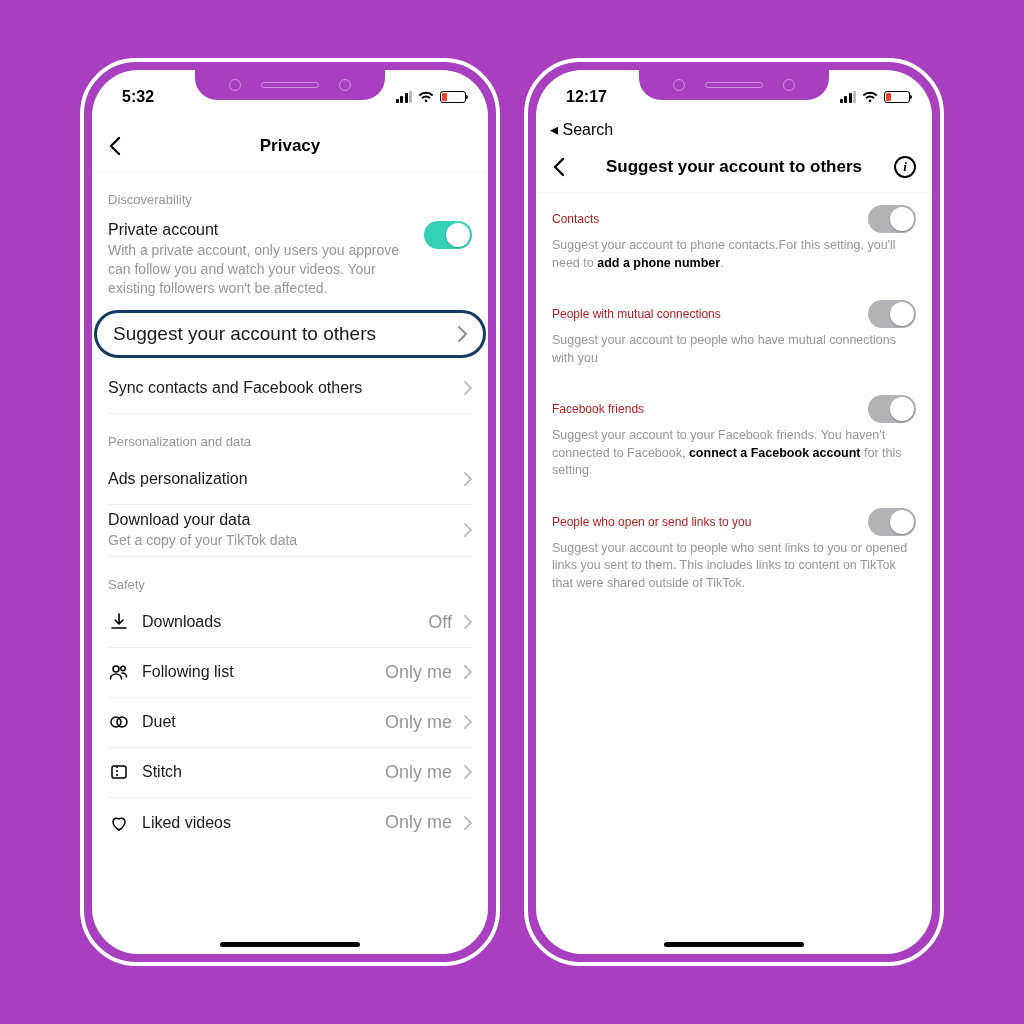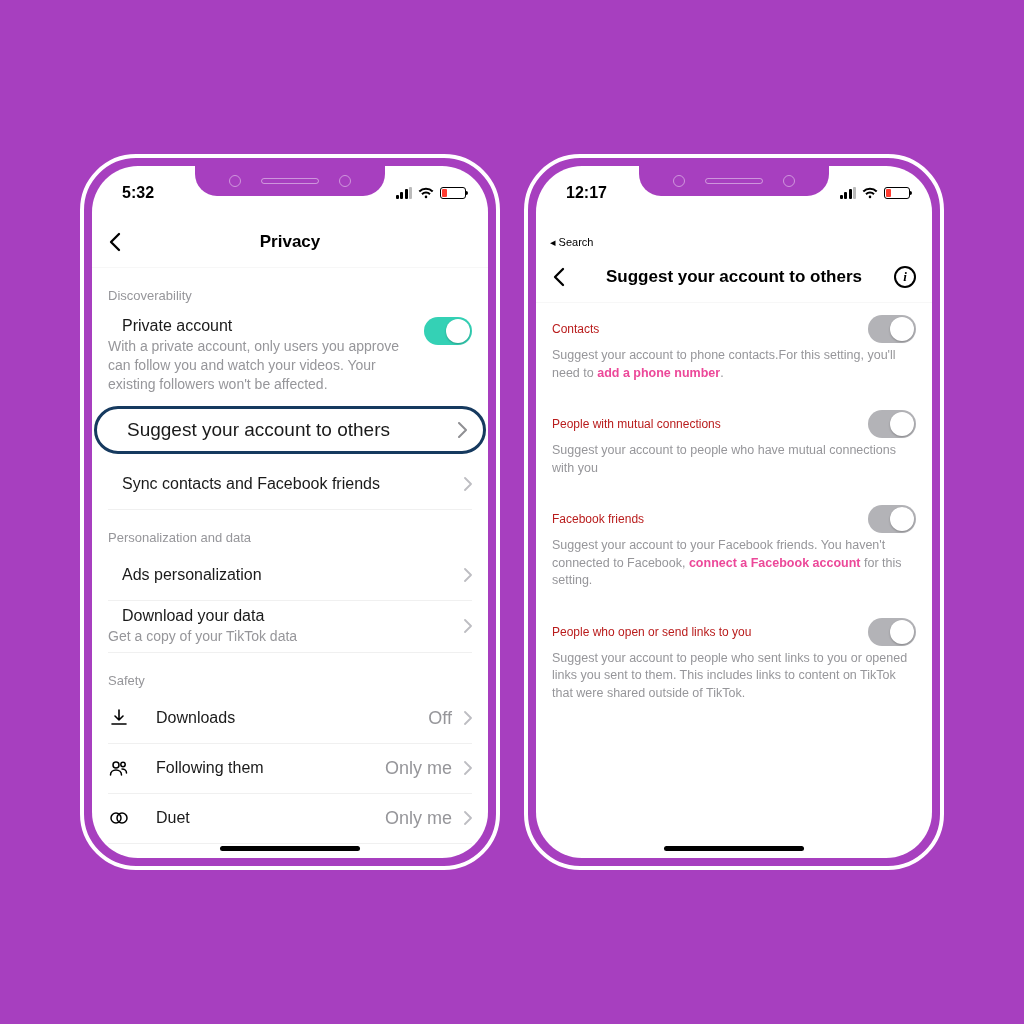--- a/index.html
+++ b/index.html
@@ -9,21 +9,21 @@
     background: #a73fbf;
     font-family: -apple-system, "Helvetica Neue", Helvetica, Arial, sans-serif;
     display: flex;
     justify-content: center;
     align-items: center;
     gap: 24px;
     overflow: hidden;
   }
   .phone-wrap {
     width: 420px;
-    height: 716px;
+    height: 908px;
     border: 4px solid #fff;
     border-radius: 56px;
     padding: 8px;
     position: relative;
     background: #a73fbf;
   }
   .phone {
     width: 100%;
     height: 100%;
     background: #fff;
@@ -121,23 +121,22 @@
     border-radius: 0 2px 2px 0;
   }
   .battery-fill {
     position: absolute;
     left: 1px; top: 1px;
     height: 8px; width: 5px;
     background: #ff3b30;
     border-radius: 1px;
   }
   .back-search {
-    font-size: 11px;
+    font-size: 16px;
     padding: 0 14px 2px;
-    margin-top: 20px;
   }
   .nav-bar {
     height: 52px;
     display: flex;
     align-items: center;
     padding: 0 16px;
     position: relative;
     border-bottom: 1px solid rgba(0,0,0,0.03);
   }
   .nav-back {
@@ -198,21 +197,20 @@
   }
   .row-main {
     flex: 1;
     display: flex;
     flex-direction: column;
     gap: 2px;
   }
   .row-title {
     font-size: 16px;
     color: #1a1a1a;
-    margin-left: 14px;
   }
   .row-sub {
     font-size: 14px;
     color: #96969a;
     line-height: 1.35;
   }
   .row-value {
     font-size: 18px;
     color: #96969a;
   }
@@ -274,21 +272,21 @@
   .opt-title {
     font-size: 12px;
     color: #b91c1c;
   }
   .opt-sub {
     font-size: 12.5px;
     color: #96969a;
     line-height: 1.4;
     padding-right: 4px;
   }
-  .opt-sub b { color: #ec4899; font-weight: 700; }
+  .opt-sub b { color: #000000; font-weight: 700; }
 
   svg { display: block; }
 </style>
 </head>
 <body>
 
 <div class="phone-wrap">
   <div class="phone">
     <div class="notch">
       <div class="notch-circle-left"></div>
@@ -344,21 +342,21 @@
         </div>
         <span class="chev">
           <svg width="9" height="16" viewBox="0 0 9 16">
               <path d="M1 1l7 7-7 7" stroke="#8f8f93" stroke-width="2" fill="none" stroke-linecap="round" stroke-linejoin="round"></path>
             </svg>
         </span>
       </div>
 
       <div class="row">
         <div class="row-main">
-          <span class="row-title">Sync contacts and Facebook friends</span>
+          <span class="row-title">Sync contacts and Facebook others</span>
         </div>
         <span class="chev">
           <svg width="8" height="14" viewBox="0 0 8 14">
               <path d="M1 1l6 6-6 6" stroke="#bdbdc2" stroke-width="1.8" fill="none" stroke-linecap="round" stroke-linejoin="round"></path>
             </svg>
         </span>
       </div>
 
       <div class="section-label">Personalization and data</div>
 
@@ -409,21 +407,21 @@
       <div class="row">
         <span class="icon">
           <svg width="20" height="20" viewBox="0 0 20 20">
               <circle cx="7" cy="7" r="3" stroke="#000" stroke-width="1.5" fill="none"></circle>
               <path d="M1.5 17c0-3 2.5-5 5.5-5s5.5 2 5.5 5" stroke="#000" stroke-width="1.5" fill="none" stroke-linecap="round"></path>
               <circle cx="14" cy="6.5" r="2.2" stroke="#000" stroke-width="1.5" fill="none"></circle>
               <path d="M13 11c2.5 0 4.5 1.6 4.5 4" stroke="#000" stroke-width="1.5" fill="none" stroke-linecap="round"></path>
             </svg>
         </span>
         <div class="row-main">
-            <span class="row-title">Following them</span>
+            <span class="row-title">Following list</span>
           </div>
         <span class="row-value">Only me</span>
         <span class="chev">
           <svg width="8" height="14" viewBox="0 0 8 14">
               <path d="M1 1l6 6-6 6" stroke="#bdbdc2" stroke-width="1.8" fill="none" stroke-linecap="round" stroke-linejoin="round"></path>
             </svg>
         </span>
       </div>
 
       <div class="row">

